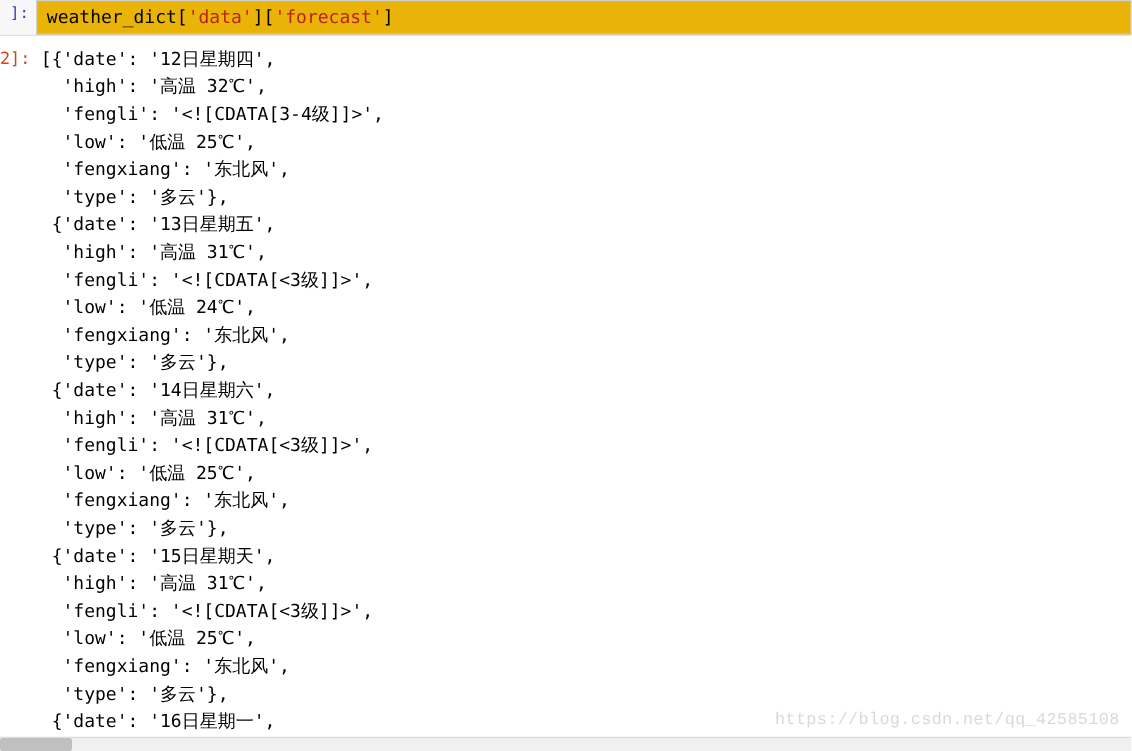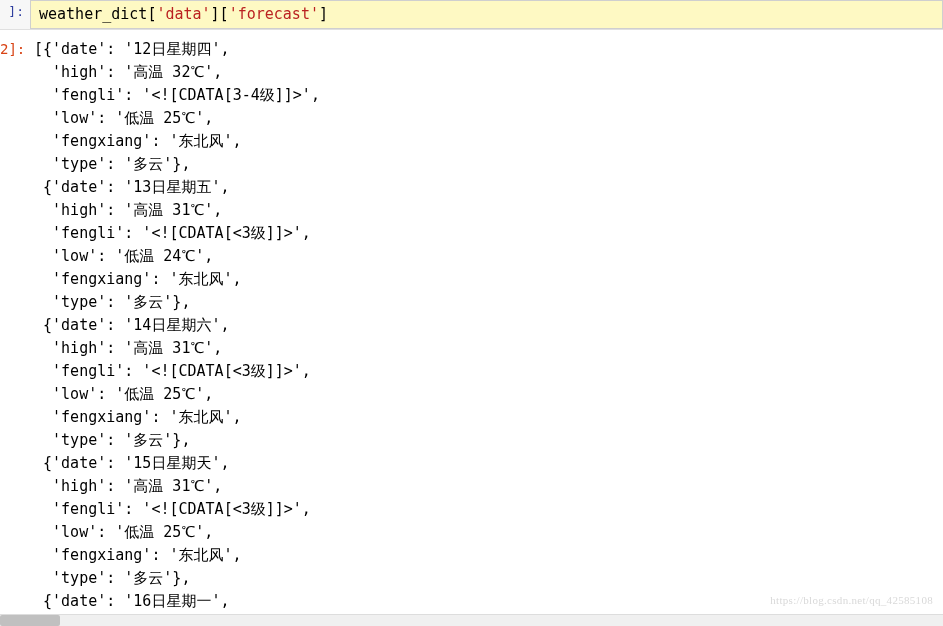--- a/index.html
+++ b/index.html
@@ -27,21 +27,21 @@
       width: 30px;
       flex-shrink: 0;
       text-align: right;
       padding-right: 6px;
       color: #303f9f;
       font-size: 13px;
     }
     .code-input {
       flex: 1;
       border: 1px solid #cfcfcf;
-      background: #fef9c3;
+      background: #eab308;
       padding: 2px 8px;
       font-family: inherit;
     }
     .output-row {
       display: flex;
       padding-top: 8px;
     }
     .prompt-out {
       width: 30px;
       flex-shrink: 0;
@@ -74,22 +74,22 @@
       width: 60px;
       height: 100%;
       background: #c0c0c0;
       border-radius: 2px;
     }
     .watermark {
       position: absolute;
       bottom: 14px;
       right: 10px;
       color: #d9d9d9;
-      font-size: 11px;
-      font-family: Liberation Serif, serif;
+      font-size: 14px;
+      font-family: Liberation Mono, monospace;
       letter-spacing: 0.3px;
     }
   </style>
 </head>
 <body>
 
 <div class="code-cell">
   <div class="prompt-in">]:</div>
   <div class="code-input"><span class="tok-var">weather_dict</span><span>[</span><span class="tok-str">'data'</span><span>][</span><span class="tok-str">'forecast'</span><span>]</span></div>
 </div>

